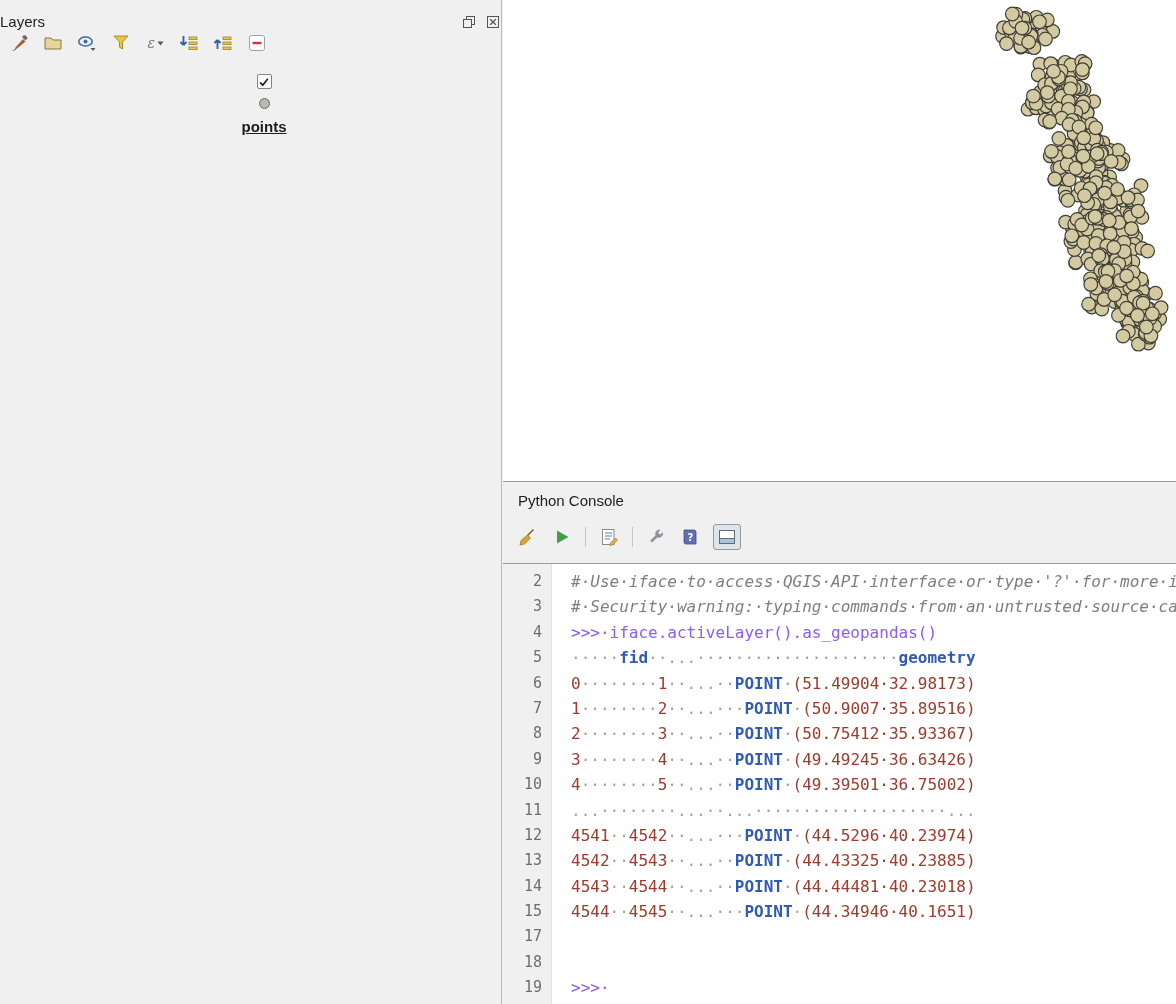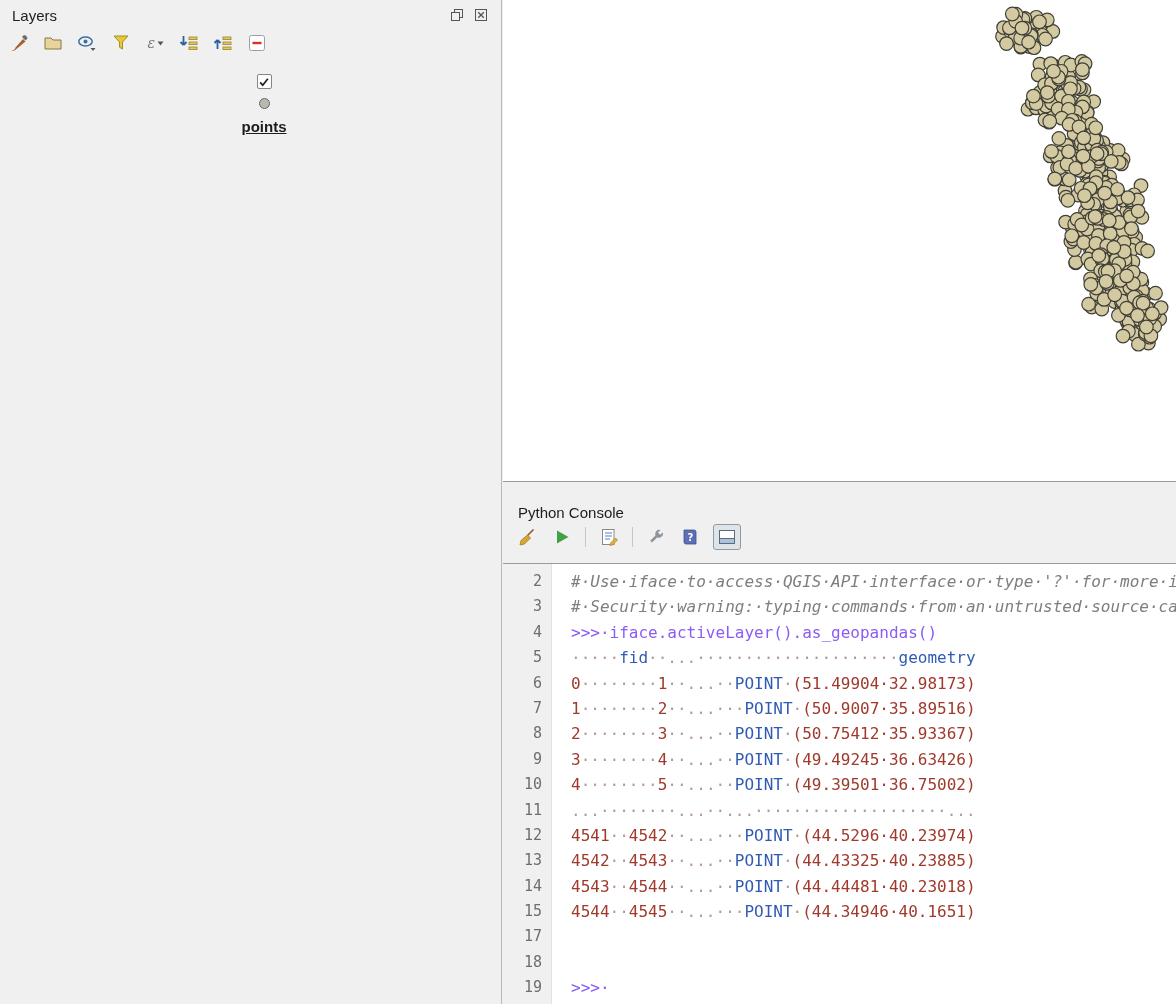--- a/index.html
+++ b/index.html
@@ -9,21 +9,21 @@
     font-family:"Liberation Sans","DejaVu Sans",sans-serif;
     color:#222;
   }
   #app{position:relative;width:1176px;height:1004px;overflow:hidden;}
 
   
   #layers-panel{
     position:absolute;left:0;top:0;width:502px;height:1004px;
     background:#f0f0f0;border-right:1px solid #b9b9b9;box-sizing:border-box;
   }
-  .panel-header{height:30px;display:flex;align-items:center;padding:0 12px;font-size:15px;}
+  .panel-header{height:30px;display:flex;align-items:flex-end;padding:0 0;font-size:15px;}
   .panel-header .spacer{flex:1;}
   .titlebar-btn{border:none;background:transparent;padding:0;margin-left:8px;width:16px;height:16px;display:inline-flex;align-items:center;justify-content:center;}
   .panel-toolbar{display:flex;align-items:center;gap:12px;padding:2px 8px 4px 8px;}
   .tbtn{border:none;background:transparent;padding:0;width:22px;height:22px;display:inline-flex;align-items:center;justify-content:center;}
   .tbtn svg{width:20px;height:20px;}
   .tbtn.pressed{border:1px solid #8f9aa5;background:#dfe4e8;border-radius:3px;width:28px;height:26px;}
   .tsep{width:1px;height:20px;background:#c6c6c6;}
   .layer-row{display:flex;align-items:center;gap:9px;margin-top:16px;padding-left:27px;flex-direction:column;}
   .checkbox{width:15px;height:15px;background:#fff;border:1px solid #858585;border-radius:2px;display:inline-flex;align-items:center;justify-content:center;box-sizing:border-box;}
   .checkbox svg{width:12px;height:12px;}
@@ -32,34 +32,34 @@
 
   
   #map-canvas{
     position:absolute;left:503px;top:0;width:673px;height:481px;
     background:#ffffff;border-bottom:1px solid #9a9a9a;box-sizing:content-box;overflow:hidden;
   }
   #points-svg{display:block;width:673px;height:481px;}
 
   
   #console-panel{position:absolute;left:503px;top:482px;right:0;bottom:0;background:#f0f0f0;}
-  .console-title{position:absolute;top:22px;left:15px;font-size:15px;color:#1d1d1d;}
+  .console-title{position:absolute;top:10px;left:15px;font-size:15px;color:#1d1d1d;}
   .console-toolbar{position:absolute;top:42px;left:14px;display:flex;align-items:center;gap:12px;}
   .console-output{
     position:absolute;top:81px;left:0;right:0;bottom:0;background:#ffffff;
     border-top:1px solid #9a9a9a;overflow:hidden;
   }
   .gutter-bg{position:absolute;left:0;top:0;bottom:0;width:48px;background:#f0f0f0;border-right:1px solid #e2e2e2;}
   #console-lines{position:absolute;top:5px;left:0;right:0;}
   .console-line{display:flex;height:25.4px;line-height:25.4px;font-family:"DejaVu Sans Mono","Liberation Mono",monospace;}
   .console-line .ln{width:39px;text-align:right;padding-right:9px;font-size:15px;color:#6e6e6e;flex:none;}
   .console-line .lt{padding-left:20px;font-size:16px;white-space:pre;}
   .seg-comment{color:#7e7e7e;font-style:italic;}
   .seg-code{color:#8b5cf6;}
-  .seg-ident{color:#2f5bb5;}
+  .seg-ident{color:#2f5bb5;font-weight:bold;}
   .seg-number{color:#a03a2c;}
   .seg-dots{color:#b39a90;}
 </style>
 </head>
 <body>
 
 <div id="app">
 
   <aside id="layers-panel">
     <div class="panel-header">

